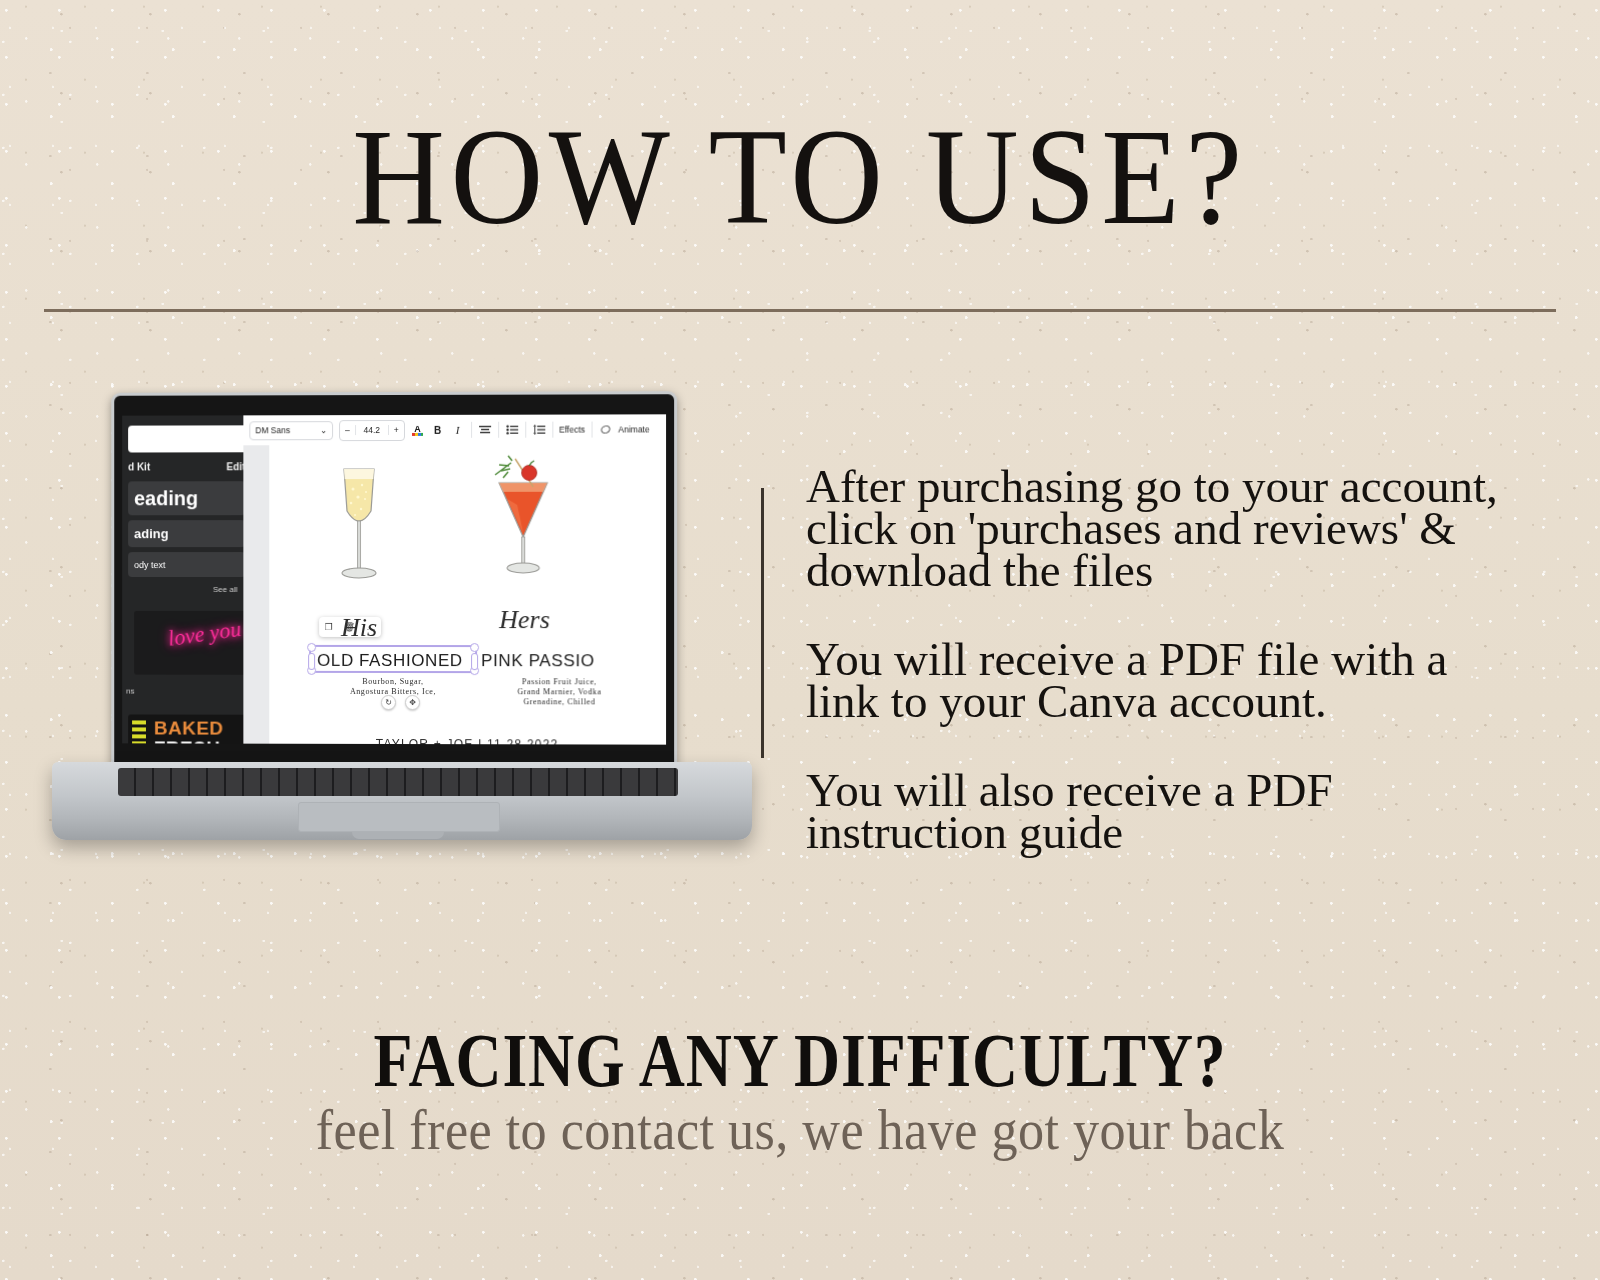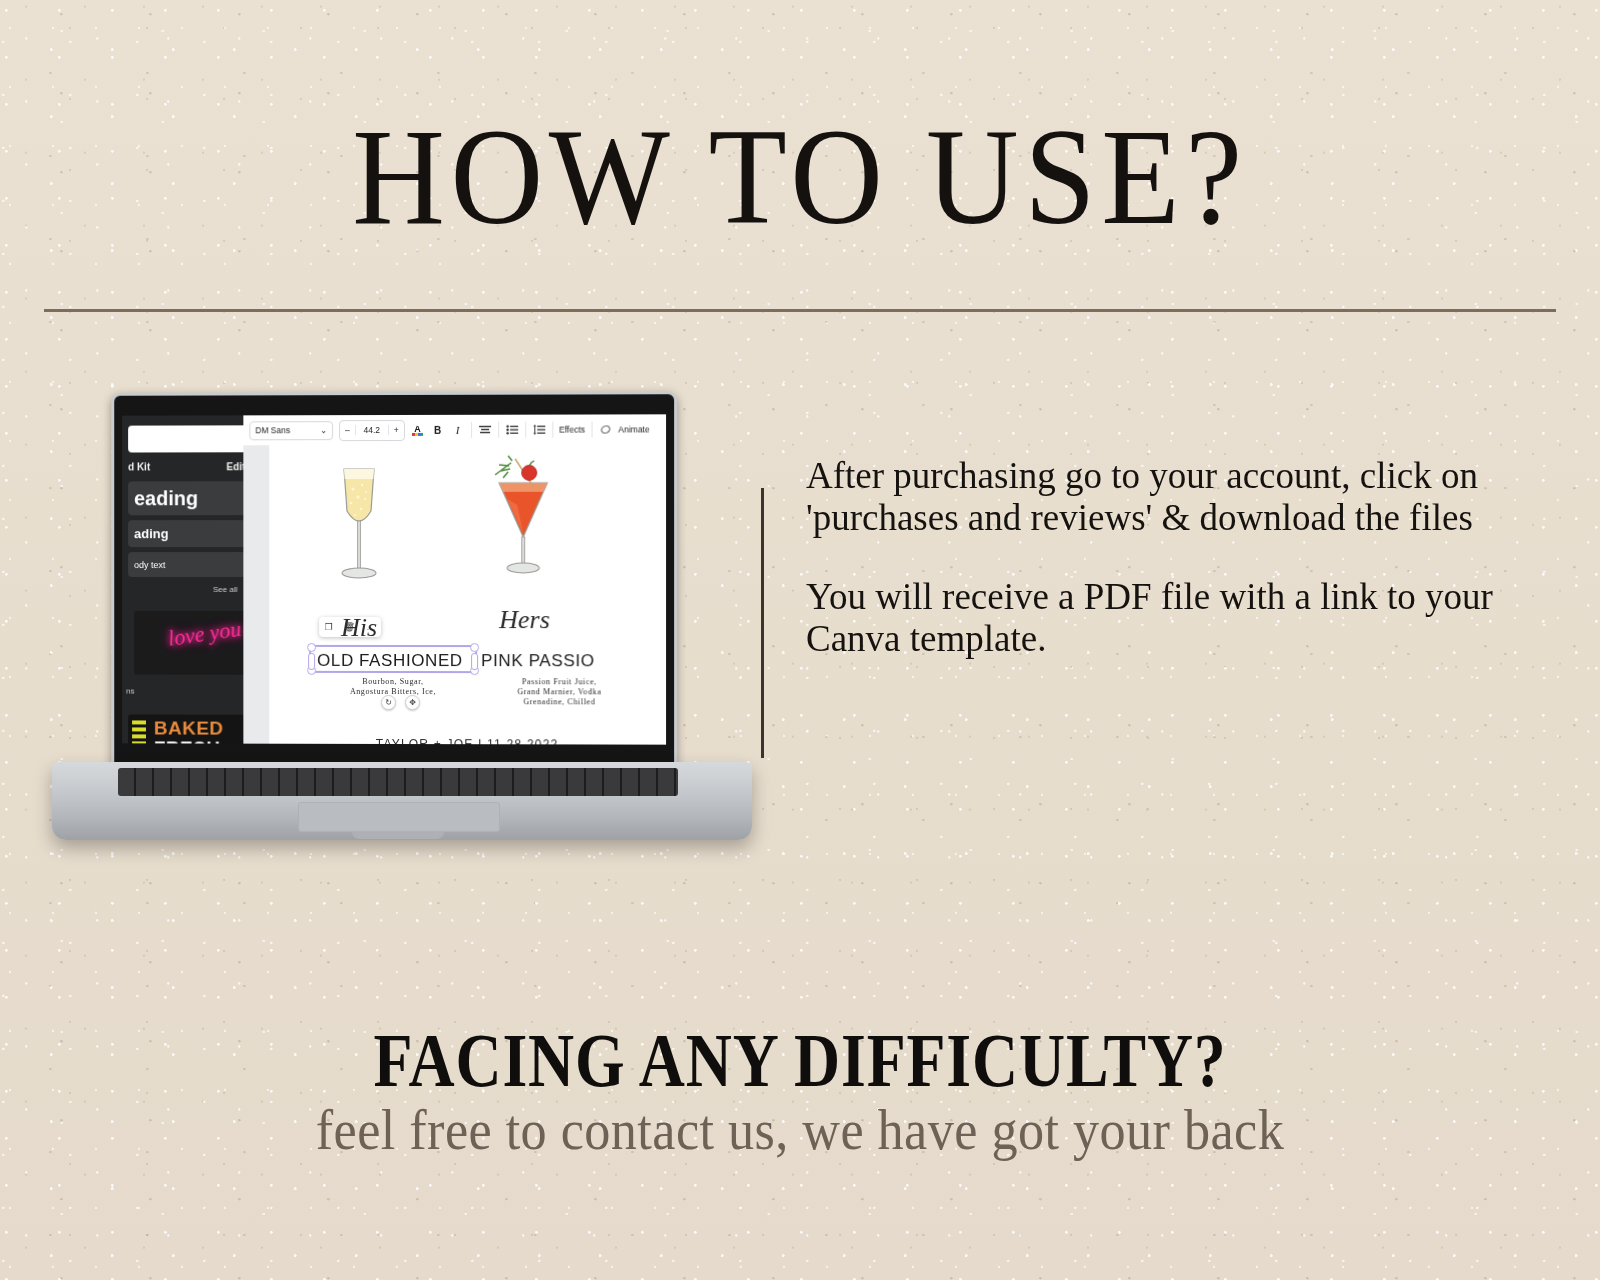--- a/index.html
+++ b/index.html
@@ -123,21 +123,21 @@
   #keyboard{position:absolute;left:66px;top:6px;width:560px;height:28px;background:#2a2a2c;border-radius:3px;
     background-image:repeating-linear-gradient(90deg,#3a3a3c 0 16px,#1d1d1f 16px 18px),repeating-linear-gradient(180deg,#3a3a3c 0 6px,#1d1d1f 6px 7px);}
   #trackpad{position:absolute;left:246px;top:40px;width:200px;height:28px;background:#b9bdc1;border-radius:3px;border:1px solid #aeb2b6;}
   #base-notch{position:absolute;left:300px;top:70px;width:92px;height:7px;background:#adb1b5;border-radius:0 0 7px 7px;}
 
   
   #vrule{position:absolute;left:761px;top:488px;width:3px;height:270px;background:#3b342c;}
   #instructions{position:absolute;left:806px;top:418px;width:710px;}
   .instr{
     font-family:"Liberation Serif",serif;
-    font-size:37px;line-height:42px;color:#15120f;margin-bottom:28px;
+    font-size:47px;line-height:42px;color:#15120f;margin-bottom:28px;
   }
 
   
   #footer-heading{
     position:absolute;top:1022px;left:0;width:1600px;text-align:center;
     font-family:"Liberation Serif",serif;font-weight:700;
     font-size:76px;line-height:1;letter-spacing:1px;color:#100e0c;
     transform:scaleX(.84);
   }
   #footer-sub{
@@ -330,17 +330,18 @@
   <div id="laptop-base">
     <div id="keyboard"></div>
     <div id="trackpad"></div>
     <div id="base-notch"></div>
   </div>
 </div>
 
 <div id="vrule"></div>
 <div id="instructions">
   <p class="instr">After purchasing go to your account, click on 'purchases and reviews' &amp; download the files</p>
-  <p class="instr">You will receive a PDF file with a link to your Canva template.</p>
+  <p class="instr">You will receive a PDF file with a link to your Canva account.</p>
+  <p class="instr">You will also receive a PDF instruction guide</p>
 </div>
 
 <div id="footer-heading">FACING ANY DIFFICULTY?</div>
 <div id="footer-sub">feel free to contact us, we have got your back</div>
 
 </body></html>

